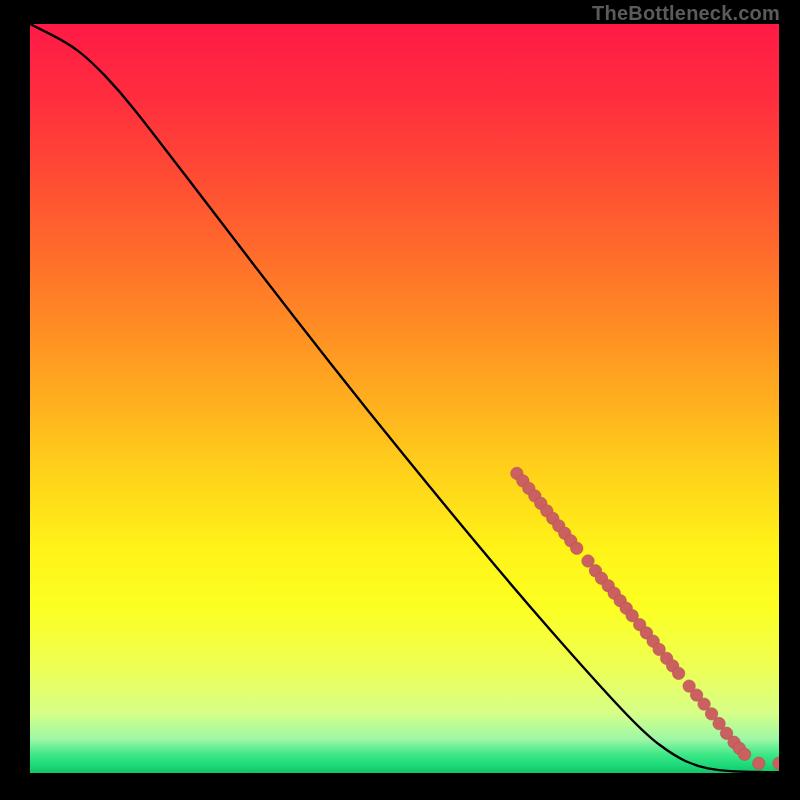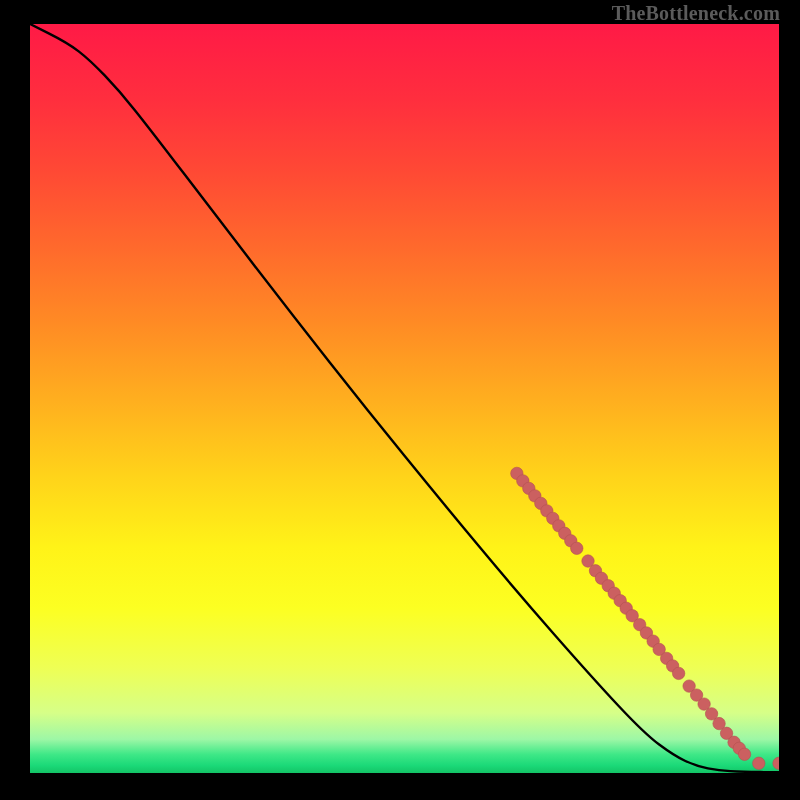--- a/index.html
+++ b/index.html
@@ -20,21 +20,21 @@
     position: absolute;
     left: 30px;
     top: 24px;
     width: 749px;
     height: 749px;
   }
   .watermark {
     position: absolute;
     right: 20px;
     top: 2px;
-    font-family: Liberation Serif, serif;
+    font-family: Liberation Sans, sans-serif;
     font-size: 20px;
     font-weight: 600;
     color: #5b5b5b;
     letter-spacing: 0.2px;
   }
 </style>
 </head>
 <body>
 <div class="wrap">
   <div class="watermark">TheBottleneck.com</div>

